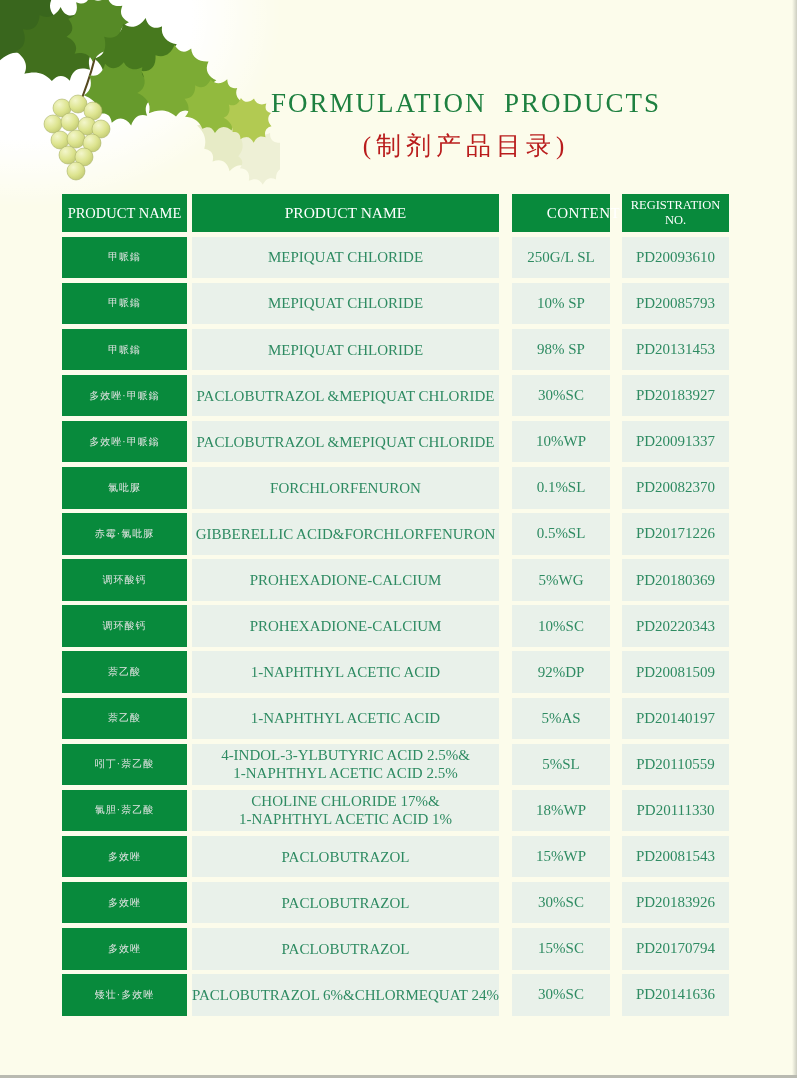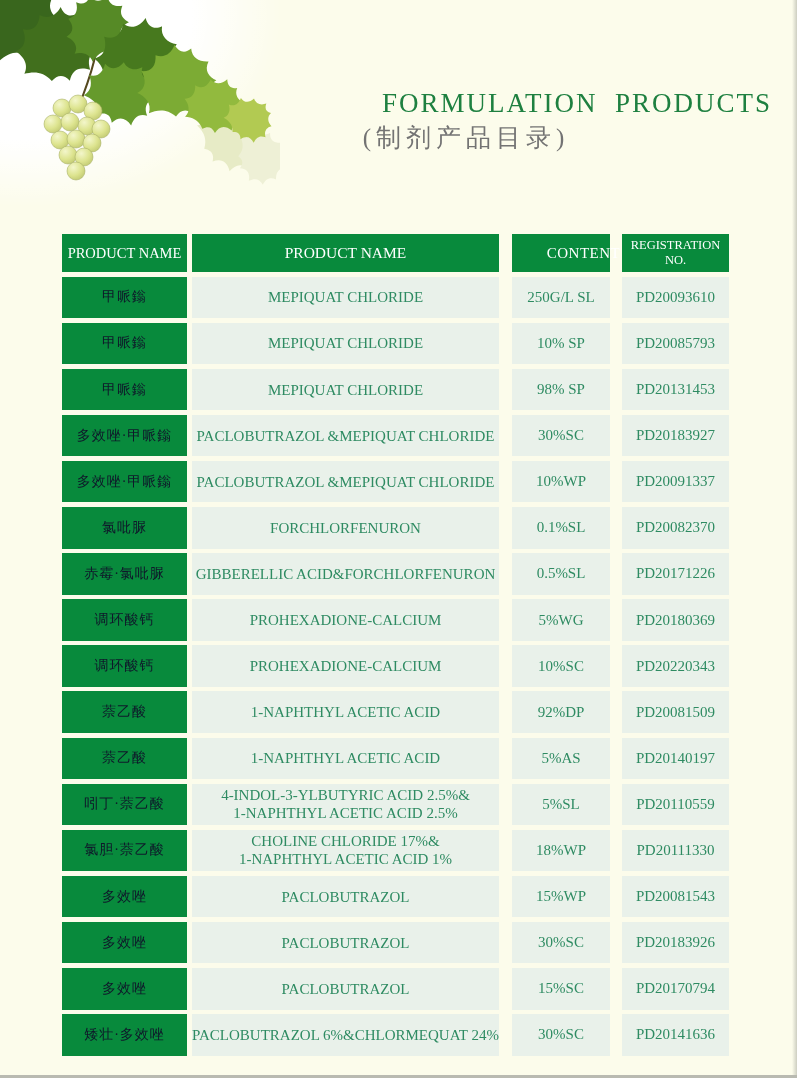--- a/index.html
+++ b/index.html
@@ -20,46 +20,46 @@
   }
   .vine{position:absolute;left:0;top:0;}
   
   .edge-bottom{position:absolute;left:0;right:0;bottom:0;height:3px;background:#b9bab1;}
   .edge-right{position:absolute;top:0;bottom:0;right:0;width:5px;
     background:linear-gradient(to right, rgba(190,190,178,0), #cdcec1);}
   
   .titles{position:absolute;top:88px;left:160px;width:612px;text-align:center;}
   .title{
     margin:0;font-size:27px;font-weight:normal;color:#1e8040;
-    letter-spacing:2px;white-space:pre;text-align:right;
+    letter-spacing:2px;white-space:pre;
   }
   .subtitle{
-    margin-top:2px;font-size:25px;color:#737373;letter-spacing:5px;
-  }
-  
-  .table{position:absolute;left:62px;top:194px;width:671px;margin-top:40px;}
+    margin-top:10px;font-size:25px;color:#b91c1c;letter-spacing:5px;
+  }
+  
+  .table{position:absolute;left:62px;top:194px;width:671px;}
   .trow{display:flex;margin-bottom:4.6px;}
   .cell{
     display:flex;align-items:center;justify-content:center;
     text-align:center;box-sizing:border-box;
   }
   .c-cn{width:125px;}
   .c-en{width:307px;margin-left:5px;}
   .c-ct{width:98px;margin-left:13px;}
   .c-reg{width:107px;margin-left:12px;}
   .thead .cell{
     height:38px;background:#088a3c;color:#ffffff;
   }
   .thead .c-cn{font-size:14.5px;}
   .thead .c-en{font-size:15.5px;}
   .thead .c-ct{font-size:15px;letter-spacing:0.5px;padding-left:45px;}
   .thead .c-reg{font-size:12.5px;}
   .brow .cell{height:41.5px;}
   .brow .c-cn{
-    background:#088a3c;color:#0f172a;font-size:14px;letter-spacing:1px;
+    background:#088a3c;color:#e5e5e5;font-size:10px;letter-spacing:1px;
   }
   .brow .c-en,.brow .c-ct,.brow .c-reg{
     background:#e9f1ea;color:#2e8b62;font-size:15px;
   }
   .brow .c-en{white-space:pre-line;line-height:18px;}
 </style>
 </head>
 <body>
 
 <div class="page">

